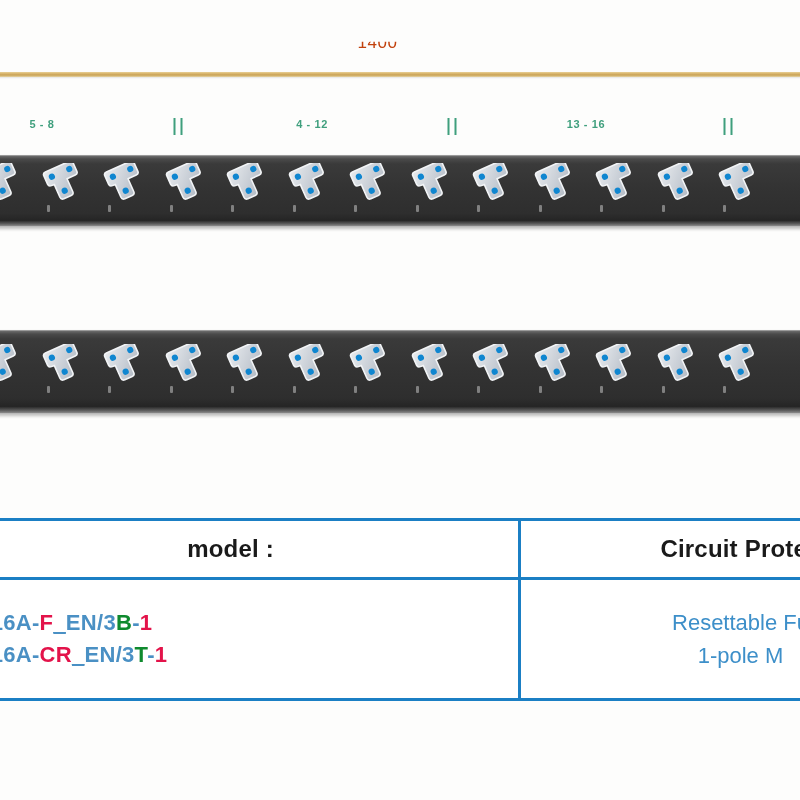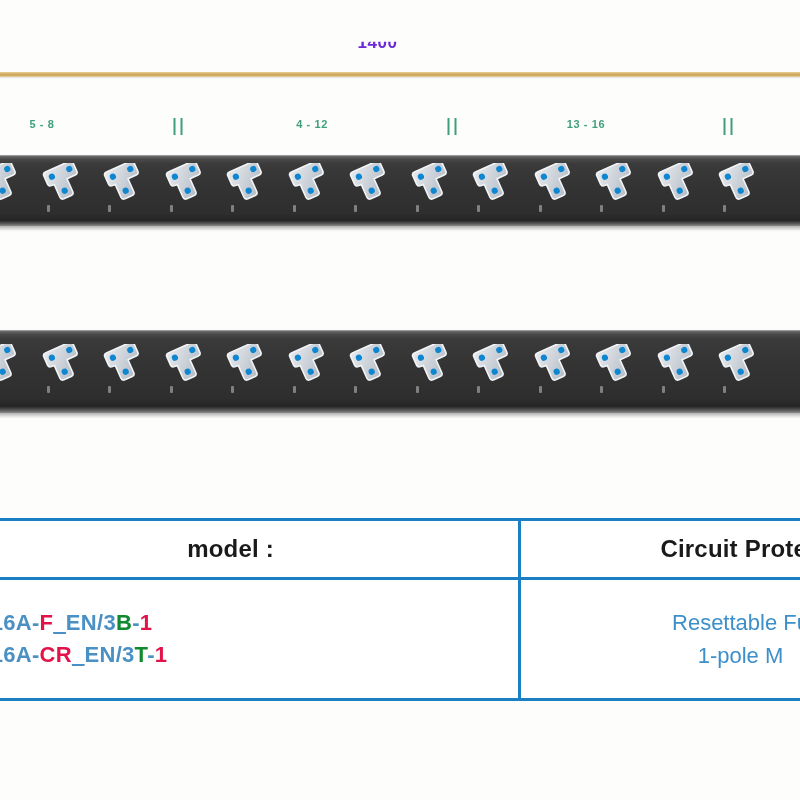--- a/index.html
+++ b/index.html
@@ -24,22 +24,22 @@
   }
 
   
   .dim-label {
     position: absolute;
     left: 0;
     top: 34px;
     width: 800px;
     text-align: center;
     font-size: 17px;
-    font-weight: 700;
-    color: #6d28d9;
+    font-weight: 400;
+    color: #c2410c;
     letter-spacing: 0.5px;
     line-height: 1;
   }
   .dim-label span {
     display: inline-block;
     margin-left: -45px;
     
     clip-path: inset(46% 0 0 0);
   }
 

